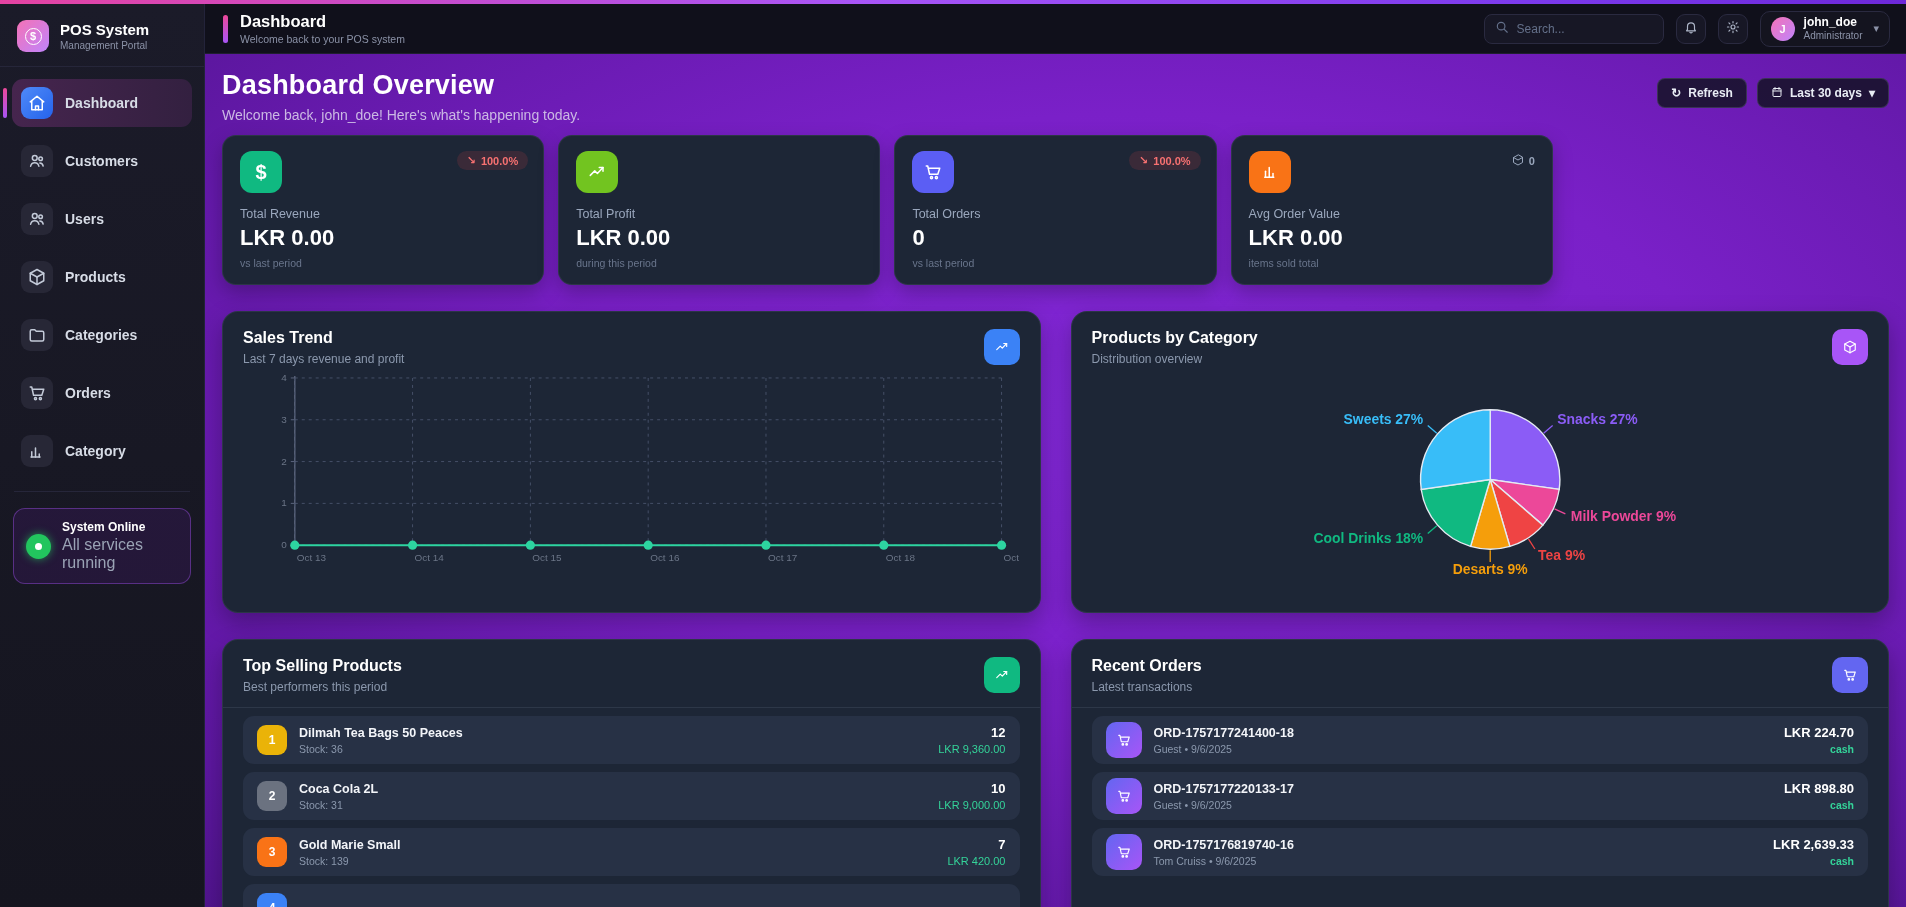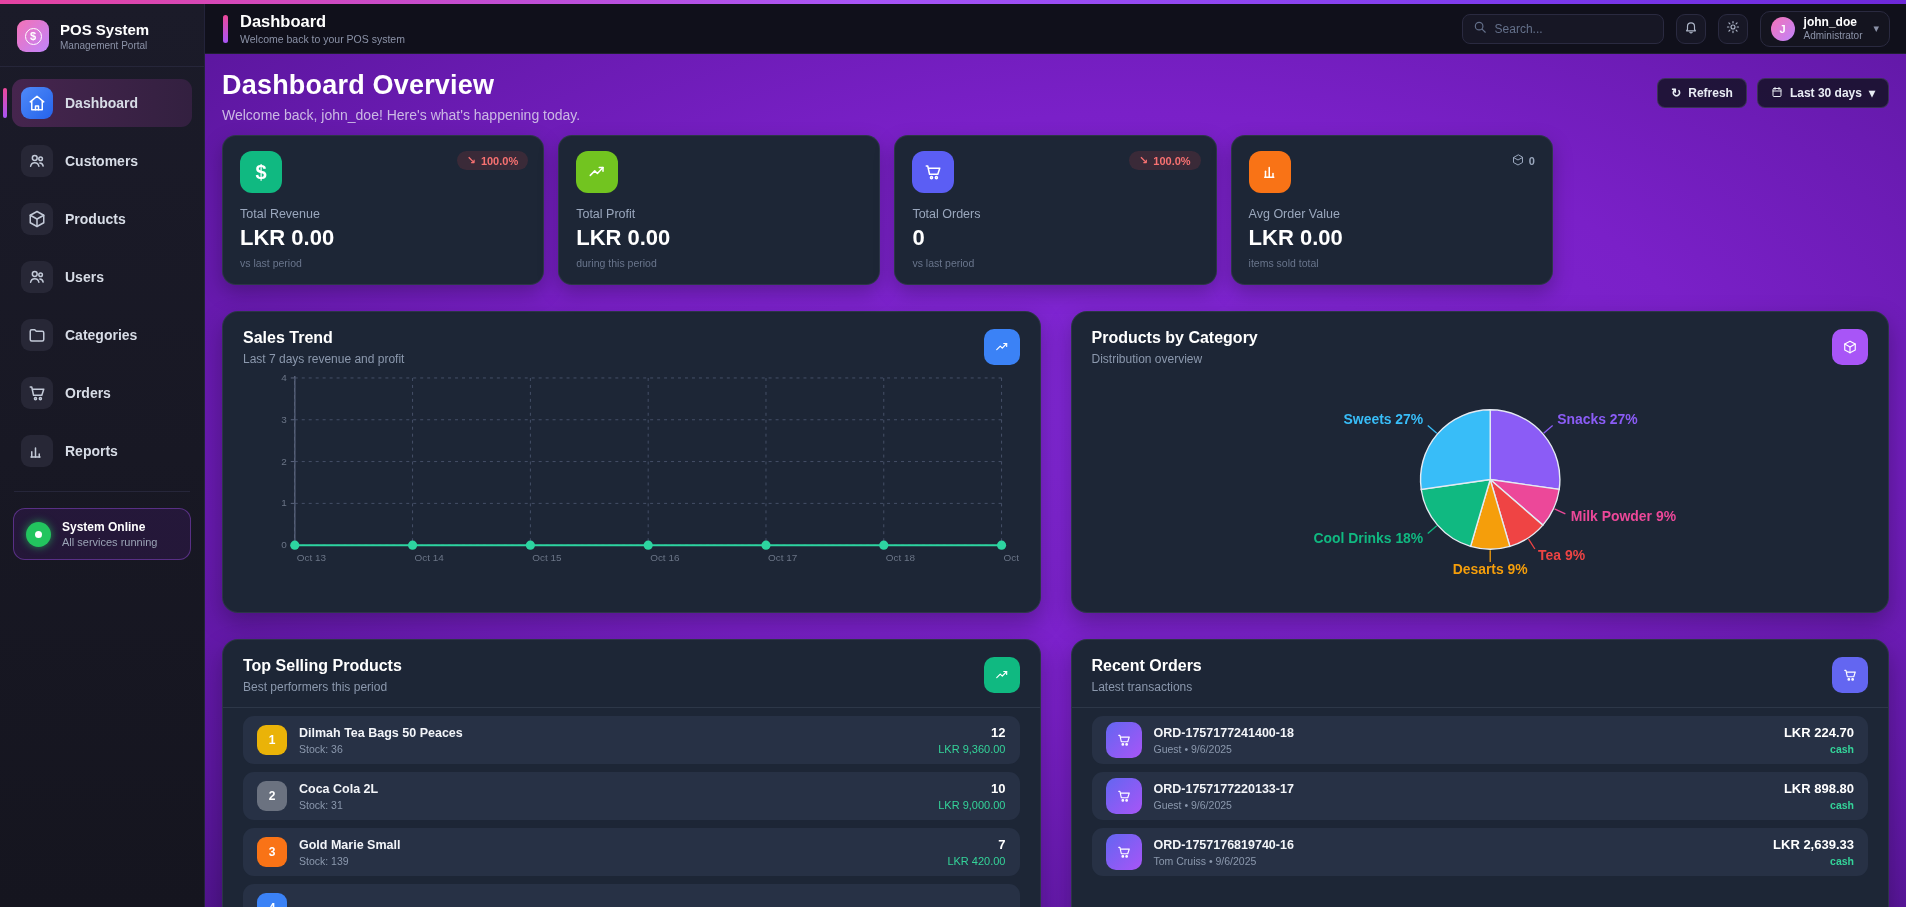--- a/index.html
+++ b/index.html
@@ -34,32 +34,32 @@
   .nav-item.active .nav-ic { background:linear-gradient(135deg,#4f8af8,#2563eb); color:#fff; }
   .nav-item.active::before { content:""; position:absolute; left:-9px; top:9px; bottom:9px; width:4px;
     border-radius:4px; background:linear-gradient(#ec4899,#a855f7); }
   .side-divider { height:1px; background:#26263a; margin:6px 14px; }
   .sys-box { margin:10px 13px; border:1px solid rgba(168,85,247,.4); border-radius:12px;
     background:rgba(88,28,135,.22); display:flex; align-items:center; gap:11px; padding:11px 12px; }
   .sys-dot-wrap { width:25px; height:25px; border-radius:50%; background:#22c55e;
     box-shadow:0 0 8px rgba(34,197,94,.7); display:flex; align-items:center; justify-content:center; flex-shrink:0; }
   .sys-dot { width:7px; height:7px; background:#fff; border-radius:50%; }
   .sys-title { font-size:12px; font-weight:bold; color:#fff; }
-  .sys-sub { font-size:11px; color:#9aa3b5; margin-top:2px; }
+  .sys-sub { font-size:16px; color:#9aa3b5; margin-top:2px; }
 
   
   .right-col { flex:1; display:flex; flex-direction:column; min-width:0; }
   .topbar { height:50px; background:#10101b; border-bottom:1px solid #1f1f30;
     display:flex; align-items:center; padding:0 16px 0 18px; flex-shrink:0; }
   .tb-accent { width:5px; height:28px; border-radius:4px;
     background:linear-gradient(#ec4899,#a855f7); margin-right:12px; }
   .tb-title { font-size:16.5px; font-weight:bold; color:#fff; line-height:1.1; }
   .tb-sub { font-size:10.5px; color:#8b92a7; margin-top:2px; }
   .tb-spacer { flex:1; }
-  .search-box { display:flex; align-items:center; gap:8px; width:202px; height:30px;
+  .search-box { display:flex; align-items:center; gap:8px; width:180px; height:30px;
     background:#171725; border:1px solid #2a2a40; border-radius:8px; padding:0 10px; color:#64708a; }
   .search-box input { background:transparent; border:none; outline:none; color:#cdd5e1;
     font-size:12px; width:100%; font-family:inherit; }
   .search-box input::placeholder { color:#64708a; }
   .tb-btn { width:30px; height:30px; border-radius:9px; background:#171725; border:1px solid #2a2a40;
     display:flex; align-items:center; justify-content:center; color:#aeb6c8; margin-left:12px; cursor:pointer; }
   .user-chip { display:flex; align-items:center; gap:9px; margin-left:12px; height:36px;
     border:1px solid #2a2a40; border-radius:10px; padding:0 10px; cursor:pointer; background:#14141f; }
   .avatar { width:24px; height:24px; border-radius:50%; background:linear-gradient(135deg,#f472b6,#c084fc);
     color:#fff; font-size:11px; font-weight:bold; display:flex; align-items:center; justify-content:center; }
@@ -156,41 +156,41 @@
               <path d="M3.5 19c.5-3 2.7-4.8 5.5-4.8s5 1.8 5.5 4.8"></path>
               <circle cx="16.8" cy="9" r="2.4"></circle>
               <path d="M15.8 14.6c2.3.2 4 1.7 4.4 4.2"></path>
             </svg>
           </span>
         <span class="nav-label">Customers</span>
       </div>
       <div class="nav-item">
         <span class="nav-ic">
           <svg class="ic" viewBox="0 0 24 24">
-              <path d="M12 2 3 7v10l9 5 9-5V7z"></path>
-              <path d="M3 7l9 5 9-5"></path>
-              <path d="M12 12v10"></path>
-            </svg>
-          </span>
-        <span class="nav-label">Products</span>
-      </div>
-      <div class="nav-item">
-        <span class="nav-ic">
-          <svg class="ic" viewBox="0 0 24 24">
               <circle cx="9" cy="8" r="3.2"></circle>
               <path d="M3.5 19c.5-3 2.7-4.8 5.5-4.8s5 1.8 5.5 4.8"></path>
               <circle cx="16.8" cy="9" r="2.4"></circle>
               <path d="M15.8 14.6c2.3.2 4 1.7 4.4 4.2"></path>
             </svg>
           </span>
         <span class="nav-label">Users</span>
       </div>
       <div class="nav-item">
         <span class="nav-ic">
           <svg class="ic" viewBox="0 0 24 24">
+              <path d="M12 2 3 7v10l9 5 9-5V7z"></path>
+              <path d="M3 7l9 5 9-5"></path>
+              <path d="M12 12v10"></path>
+            </svg>
+          </span>
+        <span class="nav-label">Products</span>
+      </div>
+      <div class="nav-item">
+        <span class="nav-ic">
+          <svg class="ic" viewBox="0 0 24 24">
               <path d="M3 7a2 2 0 0 1 2-2h4l2 2h8a2 2 0 0 1 2 2v9a2 2 0 0 1-2 2H5a2 2 0 0 1-2-2z"></path>
             </svg>
           </span>
         <span class="nav-label">Categories</span>
       </div>
       <div class="nav-item">
         <span class="nav-ic">
           <svg class="ic" viewBox="0 0 24 24">
               <path d="M3 4h2l2.4 11h11L21 7H6"></path>
               <circle cx="10" cy="19.5" r="1.4"></circle>
@@ -201,21 +201,21 @@
       </div>
       <div class="nav-item">
         <span class="nav-ic">
           <svg class="ic" viewBox="0 0 24 24">
               <path d="M5 20v-7"></path>
               <path d="M10 20V8"></path>
               <path d="M15 20v-4"></path>
               <path d="M4 20h12"></path>
             </svg>
           </span>
-        <span class="nav-label">Reports</span>
+        <span class="nav-label">Category</span>
       </div>
     </nav>
     <div class="side-divider"></div>
     <div class="sys-box">
       <div class="sys-dot-wrap">
           <div class="sys-dot"></div>
         </div>
       <div>
         <div class="sys-title">System Online</div>
         <div class="sys-sub">All services running</div>

